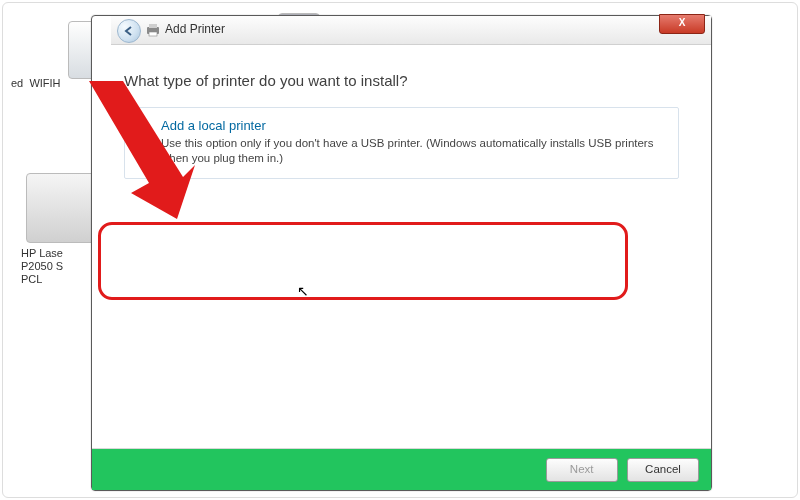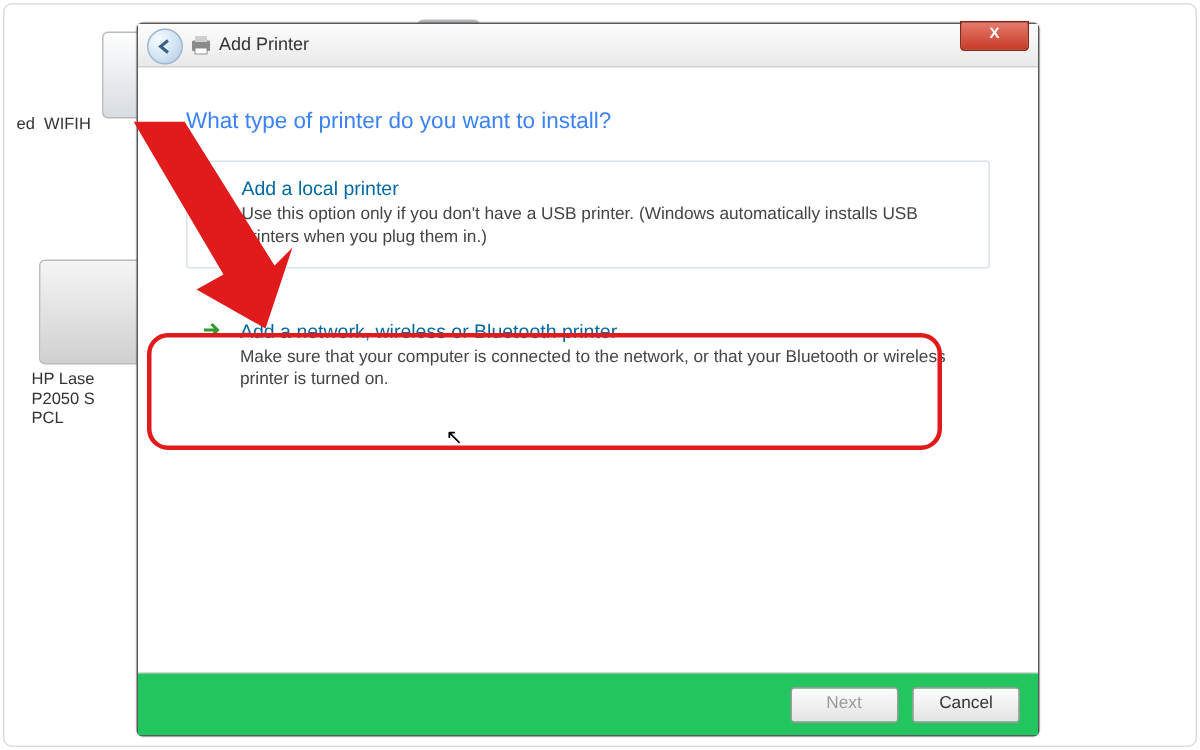--- a/index.html
+++ b/index.html
@@ -11,30 +11,30 @@
   .desk1{left:54px;top:18px;}
   .desk1 .ph{background:linear-gradient(#fefefe,#d8dde2);}
   .desk2{left:8px;top:74px;}
   .desk3{left:18px;top:170px;}
   .desk3 .ph{width:68px;height:68px;background:linear-gradient(#f5f5f5,#d0d0d0);}
   .desk3 .lbl{margin-top:4px;line-height:13px;}
   .desk4{left:256px;top:10px;opacity:.4}
   .desk4 .ph{width:40px;height:60px;background:linear-gradient(#4b4e63,#2c2e3e);border-color:#555;}
 
   
-  .dlg{position:absolute;left:88px;top:12px;width:600px;height:474px;border:1px solid #5a5a5a;border-radius:4px;background:#fff;box-shadow:0 0 0 1px rgba(0,0,0,.05);}
+  .dlg{position:absolute;left:88px;top:12px;width:600px;height:474px;border:1px solid #5a5a5a;border-radius:4px;background:#fff;box-shadow:0 0 0 1px rgba(0,0,0,.05);padding-left:19px;}
   .dlg-title{height:28px;background:linear-gradient(#fdfdfd,#e9e9e9);border-bottom:1px solid #d0d0d0;position:relative;}
   .back-btn{position:absolute;left:6px;top:3px;width:22px;height:22px;border-radius:50%;background:radial-gradient(circle at 30% 30%,#f5fbff,#cfe1f0 60%,#a9c4dc);border:1px solid #9db7cf;}
   .back-btn svg{position:absolute;left:5px;top:5px;}
   .title-ic{position:absolute;left:34px;top:6px;width:16px;height:16px;}
   .title-txt{position:absolute;left:54px;top:6px;font-size:12px;color:#333;}
   .close-btn{position:absolute;right:6px;top:-2px;width:44px;height:18px;border-radius:0 0 3px 3px;background:linear-gradient(#e67b6e,#c83a26);border:1px solid #8c2516;color:#fff;text-align:center;font-size:10px;line-height:15px;font-weight:bold;}
 
   .dlg-body{position:absolute;left:0;top:28px;right:0;bottom:42px;padding:28px 32px 0 32px;}
-  .heading{color:#3b82f6;font-size:15px;margin-bottom:18px;}
+  .heading{color:#404040;font-size:15px;margin-bottom:18px;}
   .opt{border:1px solid #d8e2ec;border-radius:2px;padding:10px 12px 12px 36px;position:relative;margin-bottom:24px;background:#fff;}
   .opt .arrw{position:absolute;left:10px;top:10px;}
   .opt-title{color:#0369a1;font-size:13px;margin-bottom:3px;}
   .opt-desc{color:#444;font-size:11.5px;line-height:15px;}
   .opt2{border:none;padding-bottom:14px;}
   .hilite{position:absolute;border:3px solid #e11b1b;border-radius:14px;pointer-events:none;}
 
   .dlg-footer{position:absolute;left:0;right:0;bottom:0;height:42px;background:#22c55e;border-top:1px solid #d8d8d8;text-align:right;padding:9px 12px 0 0;box-sizing:border-box;}
   .btn{display:inline-block;min-width:70px;height:22px;line-height:20px;font-size:11.5px;text-align:center;border:1px solid #9a9a9a;border-radius:3px;background:linear-gradient(#fdfdfd,#e3e3e3);color:#333;margin-left:6px;}
   .btn.disabled{color:#9b9b9b;}
@@ -83,27 +83,20 @@
       <div class="heading">What type of printer do you want to install?</div>
 
       <div class="opt">
         <svg class="arrw" width="14" height="14">
             <path d="M2 7 H10 M7 3 L11 7 L7 11" fill="none" stroke="#2d9b2d" stroke-width="2"></path>
           </svg>
         <div class="opt-title">Add a local printer</div>
         <div class="opt-desc">Use this option only if you don't have a USB printer. (Windows automatically installs USB printers when you plug them in.)</div>
       </div>
 
-      <div class="opt opt2" style="position:relative;">
-        <svg class="arrw" width="14" height="14">
-            <path d="M2 7 H10 M7 3 L11 7 L7 11" fill="none" stroke="#2d9b2d" stroke-width="2"></path>
-          </svg>
-        <div class="opt-title">Add a network, wireless or Bluetooth printer</div>
-        <div class="opt-desc">Make sure that your computer is connected to the network, or that your Bluetooth or wireless printer is turned on.</div>
-      </div>
 
       <div class="hilite" style="left:6px;top:178px;width:524px;height:72px;"></div>
     </div>
 
     <div class="dlg-footer">
       <span class="btn disabled">Next</span>
       <span class="btn">Cancel</span>
     </div>
   </div>
 

